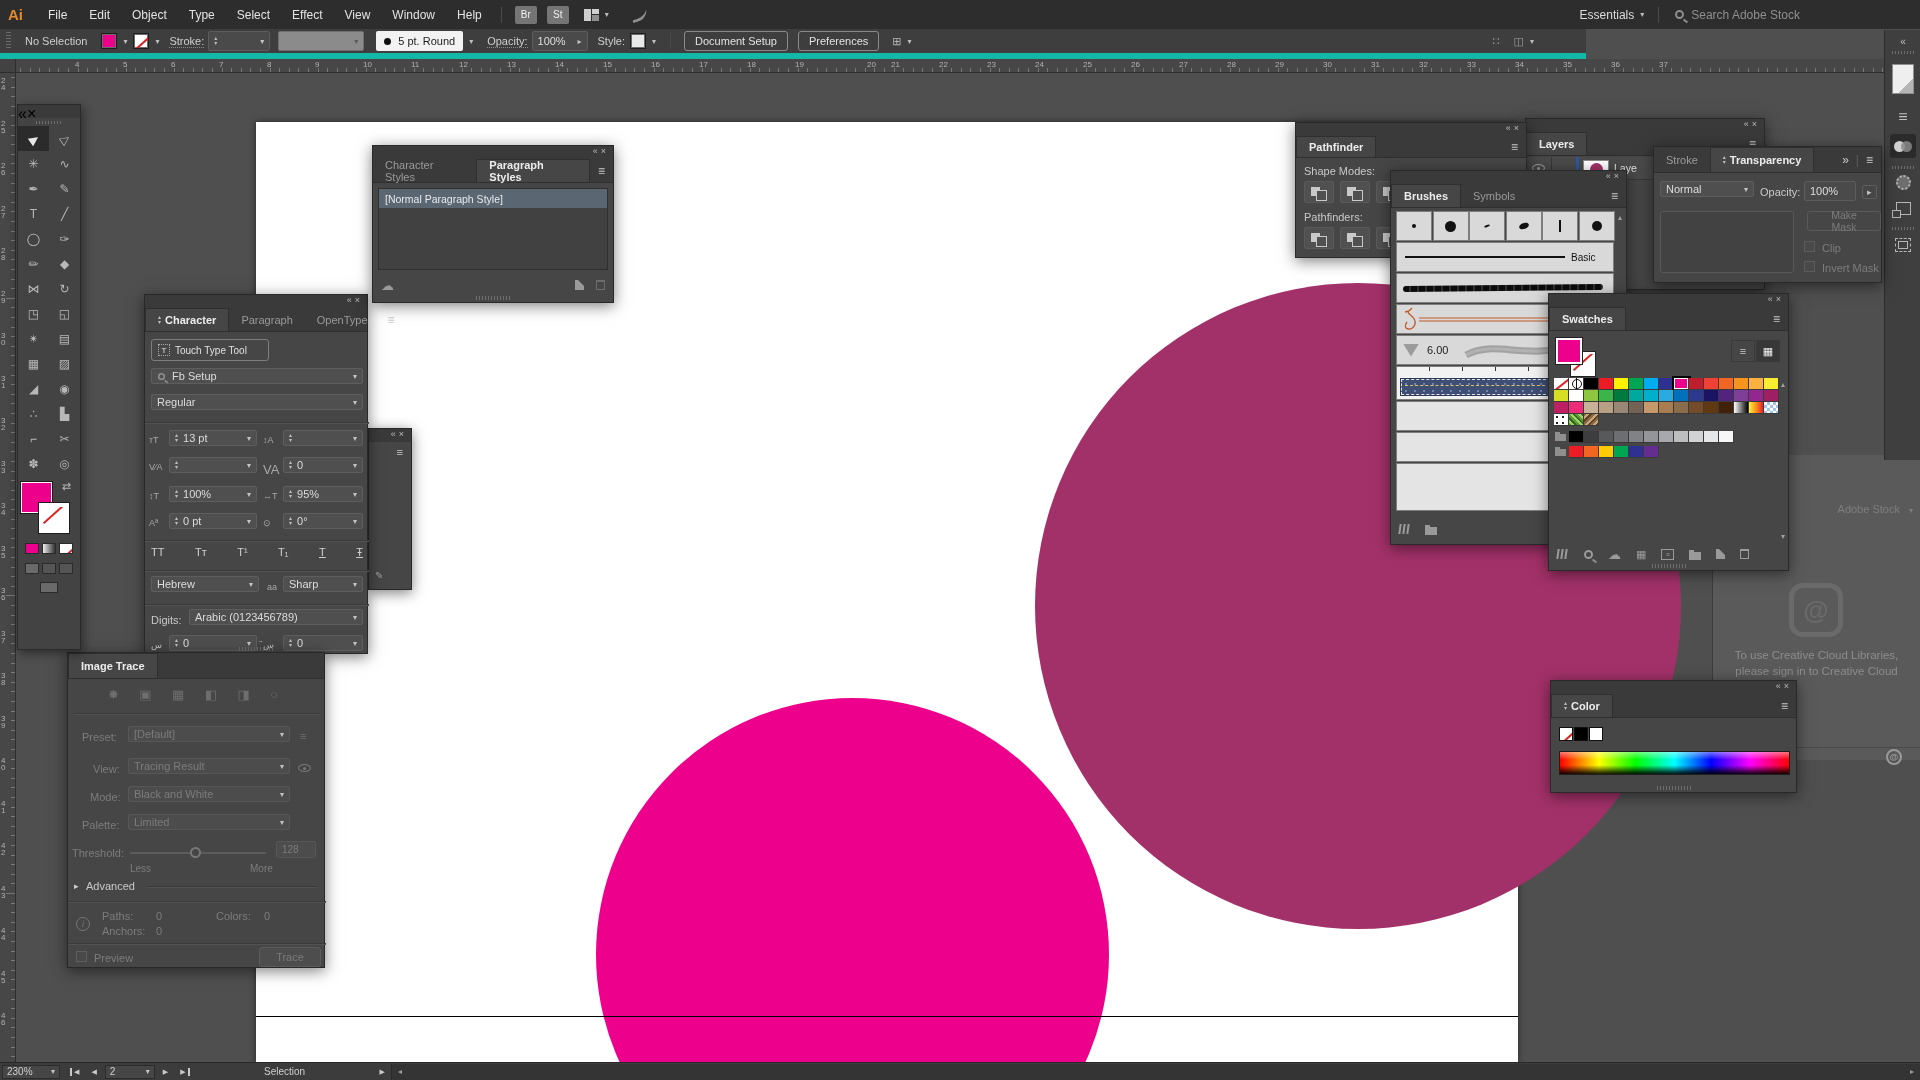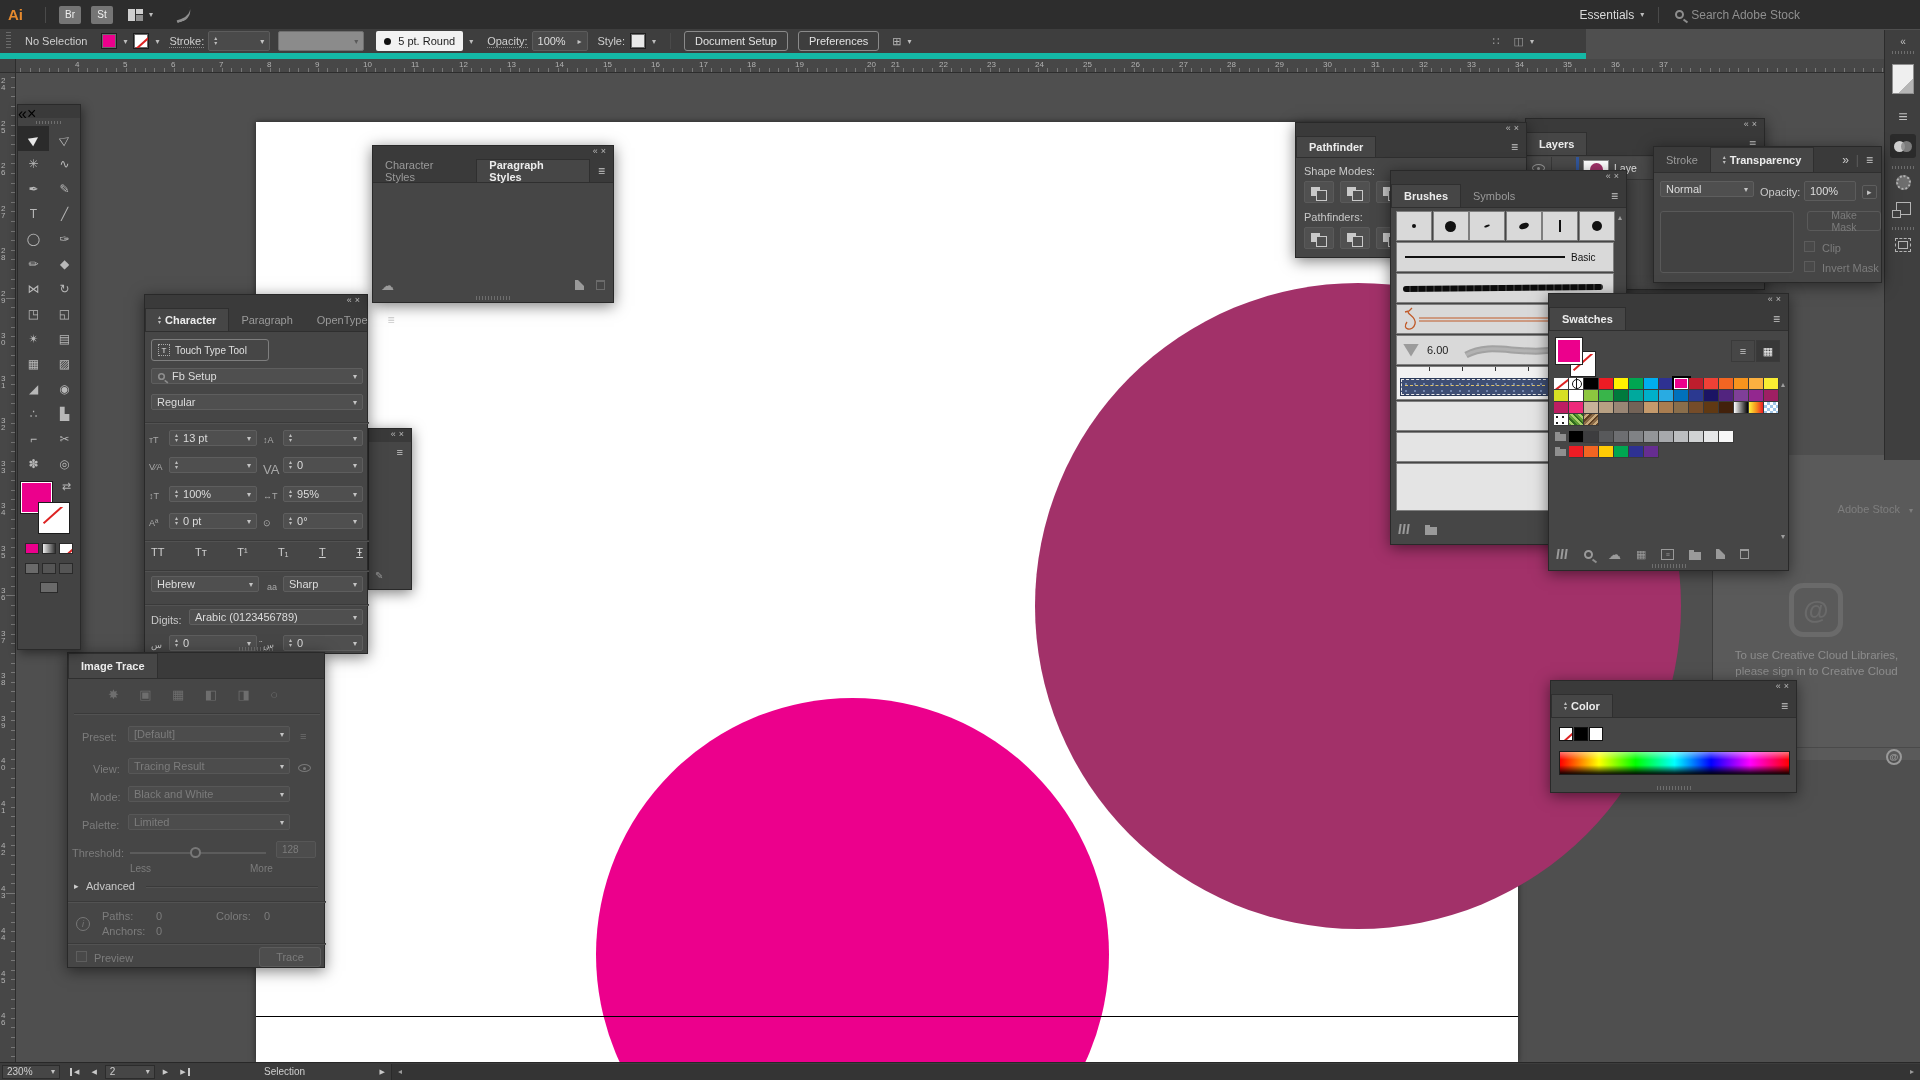--- a/index.html
+++ b/index.html
@@ -157,20 +157,31 @@
 
   <div id="canvas">
     <div id="artboard"></div>
     <div class="circle" id="big-circle" style="left: 1035px; top: 210px; width: 646px; height: 646px; background: rgb(162, 49, 105);"></div>
     <div class="circle" id="small-circle" style="left: 596px; top: 625px; width: 513px; height: 513px; background: rgb(236, 0, 140);"></div>
     <div id="artboard-edge"></div>
   </div>
 
   <div id="menubar">
     <span id="ai-logo">Ai</span>
+    <span id="menus" style="display:flex;">
+        <span class="menu-item">File</span>
+        <span class="menu-item">Edit</span>
+        <span class="menu-item">Object</span>
+        <span class="menu-item">Type</span>
+        <span class="menu-item">Select</span>
+        <span class="menu-item">Effect</span>
+        <span class="menu-item">View</span>
+        <span class="menu-item">Window</span>
+        <span class="menu-item">Help</span>
+      </span>
     <span class="mb-sep"></span>
     <span class="qbtn">Br</span>
     <span class="qbtn">St</span>
     <span class="wsicon"></span>
     <span class="chevch">▾</span>
     <span class="swoosh"></span>
     <div id="mb-right">
       <span id="workspace">Essentials</span>
       <span class="chevch">▾</span>
       <span class="mb-sep"></span>
@@ -864,20 +875,25 @@
     <div class="ptitle">
         <span class="tctl"><span>«</span><span>×</span></span>
       </div>
     <div class="ptabs">
       <span class="tab">Character Styles</span>
       <span class="tab active">
           <b>Paragraph Styles</b>
         </span>
       <span class="pmenu">≡</span>
     </div>
+    <div style="position:absolute; left:5px; top:42px; width:230px; height:82px; background:#414141; border:1px solid #303030;">
+      <div style="height:19px; background:#5a6773; color:#e9e9e9; font-size:10.5px; display:flex; align-items:center; padding:0 6px;">
+        <span>[Normal Paragraph Style]</span>
+      </div>
+    </div>
     <div style="position:absolute; left:0; bottom:6px; width:100%; height:22px; display:flex; align-items:center; padding:0 8px;">
       <span class="icon-cloudsync">☁</span>
       <span style="margin-left:auto; display:flex; gap:12px; align-items:center;">
         <span class="icon-newpage"></span>
         <span class="icon-trash" style="opacity:.45;"></span>
       </span>
     </div>
     <div class="grip-b"></div>
   </div>
 

